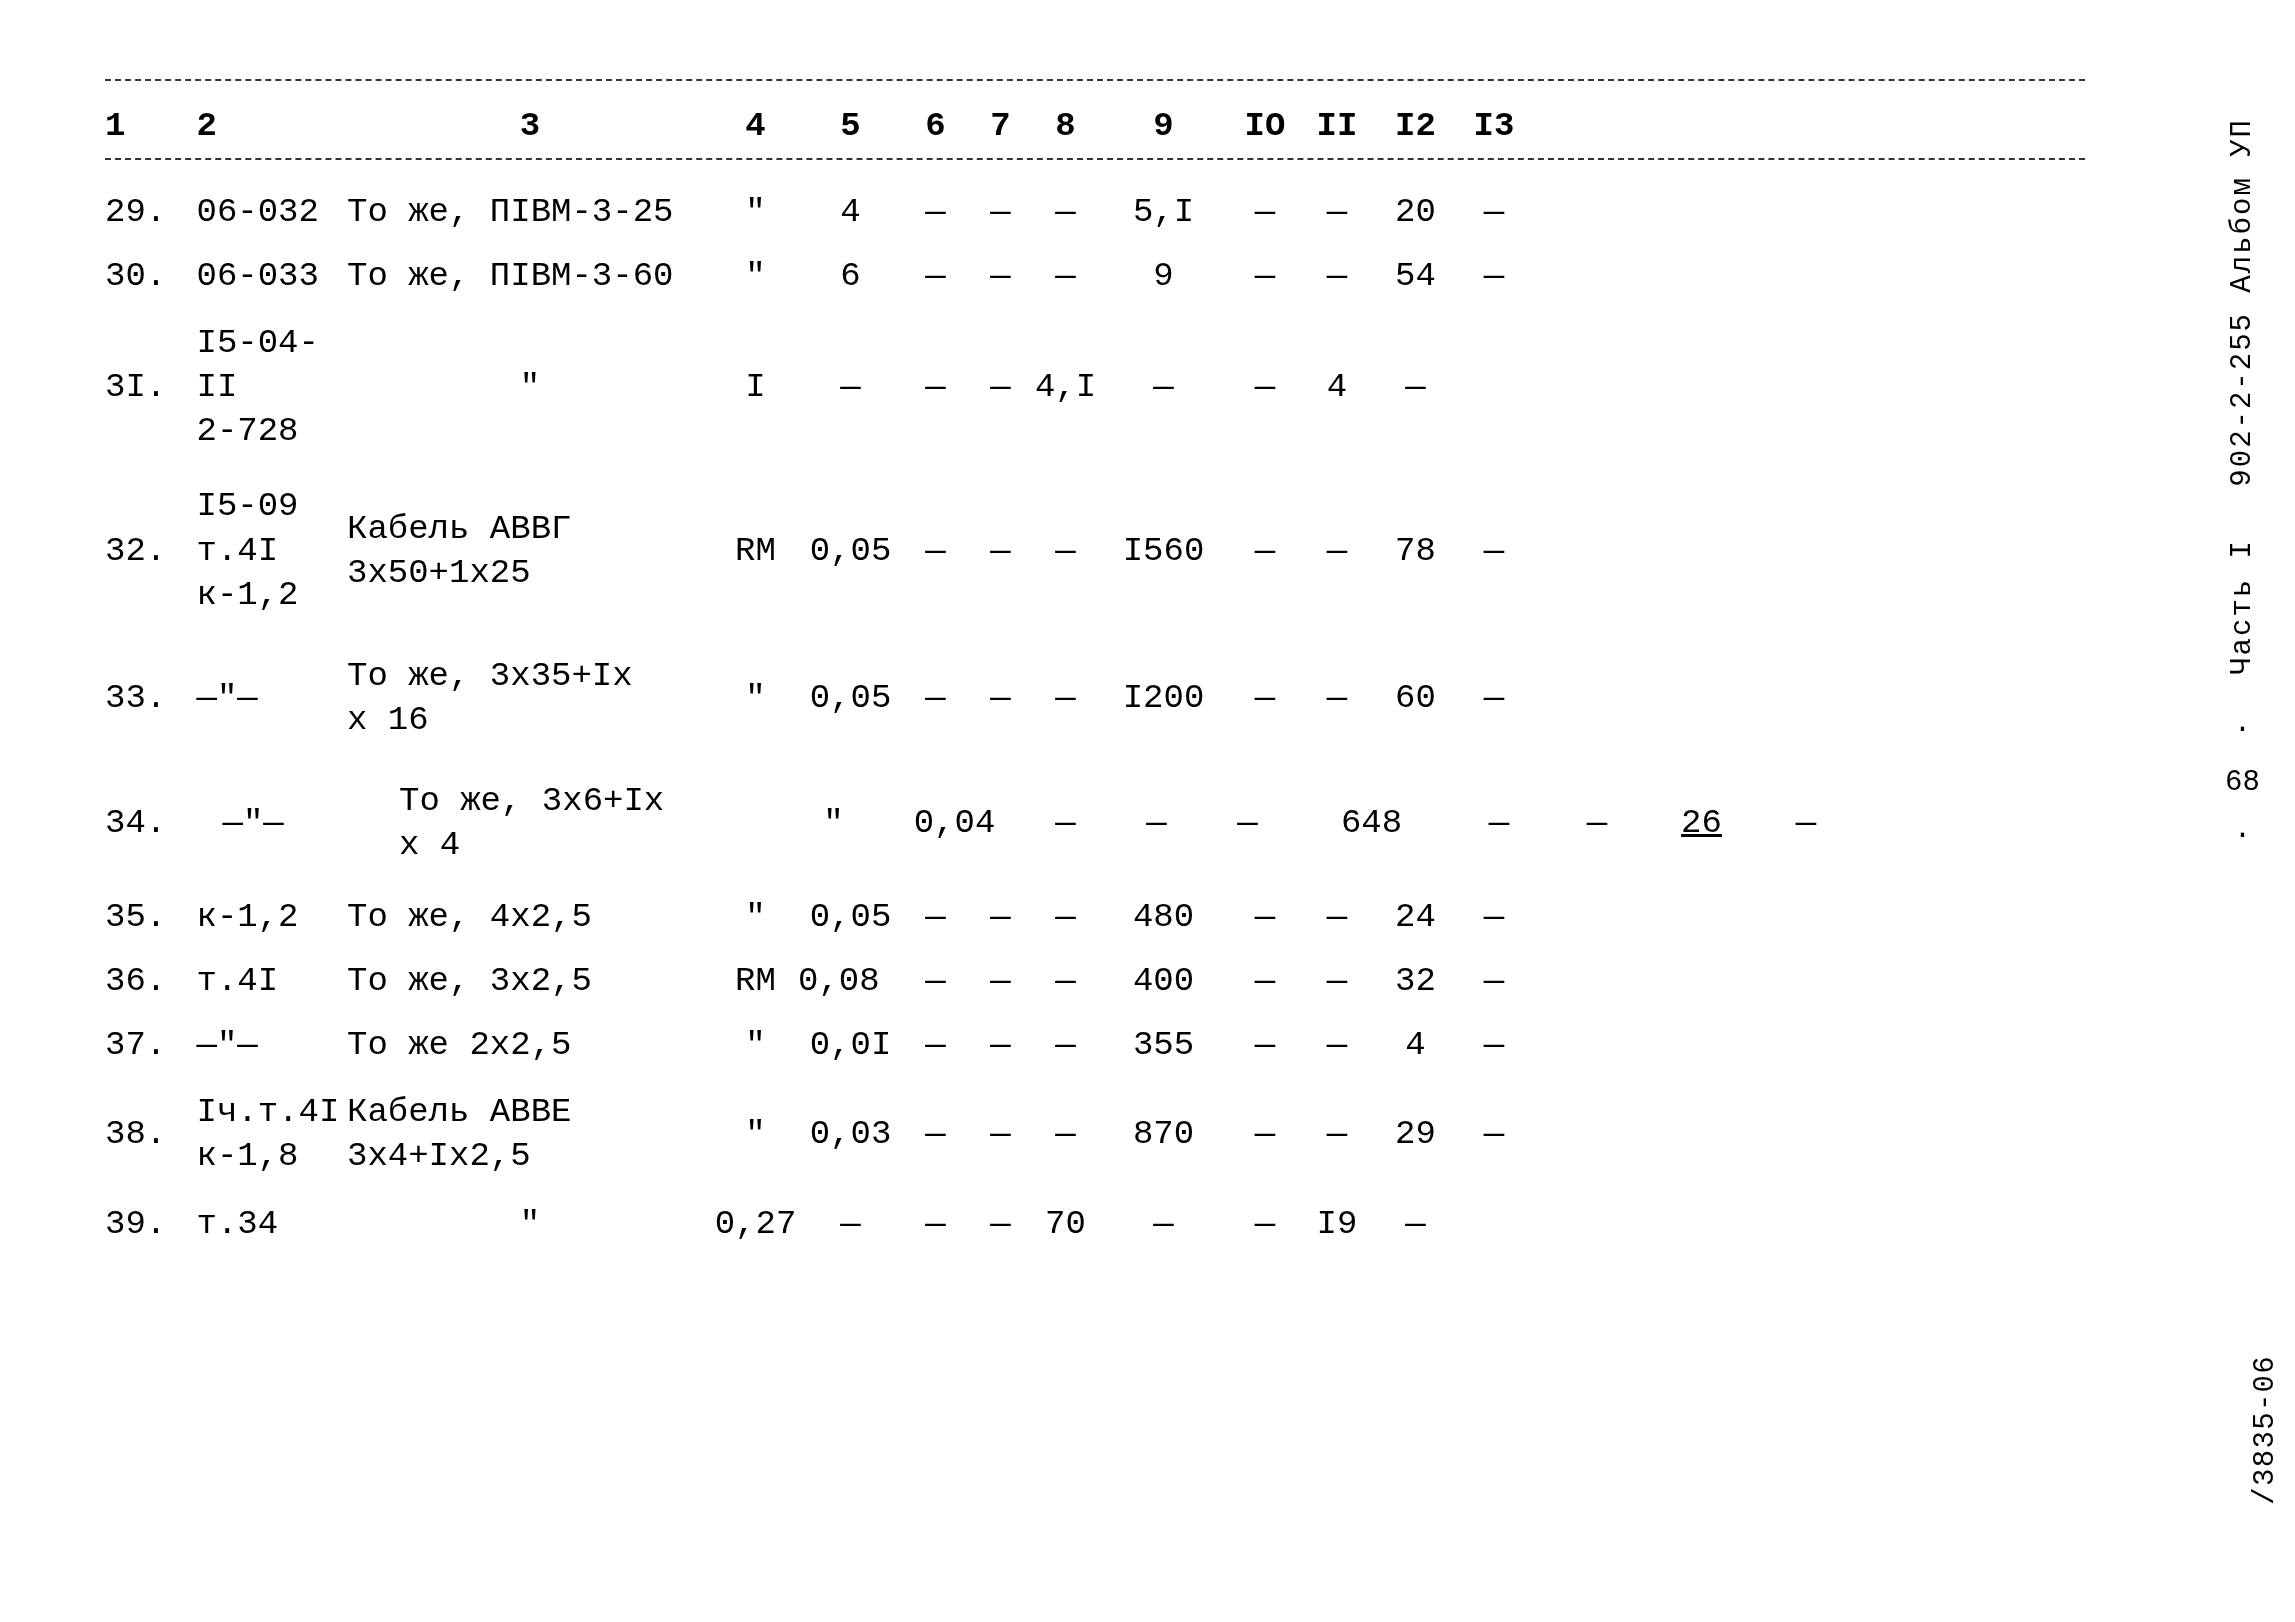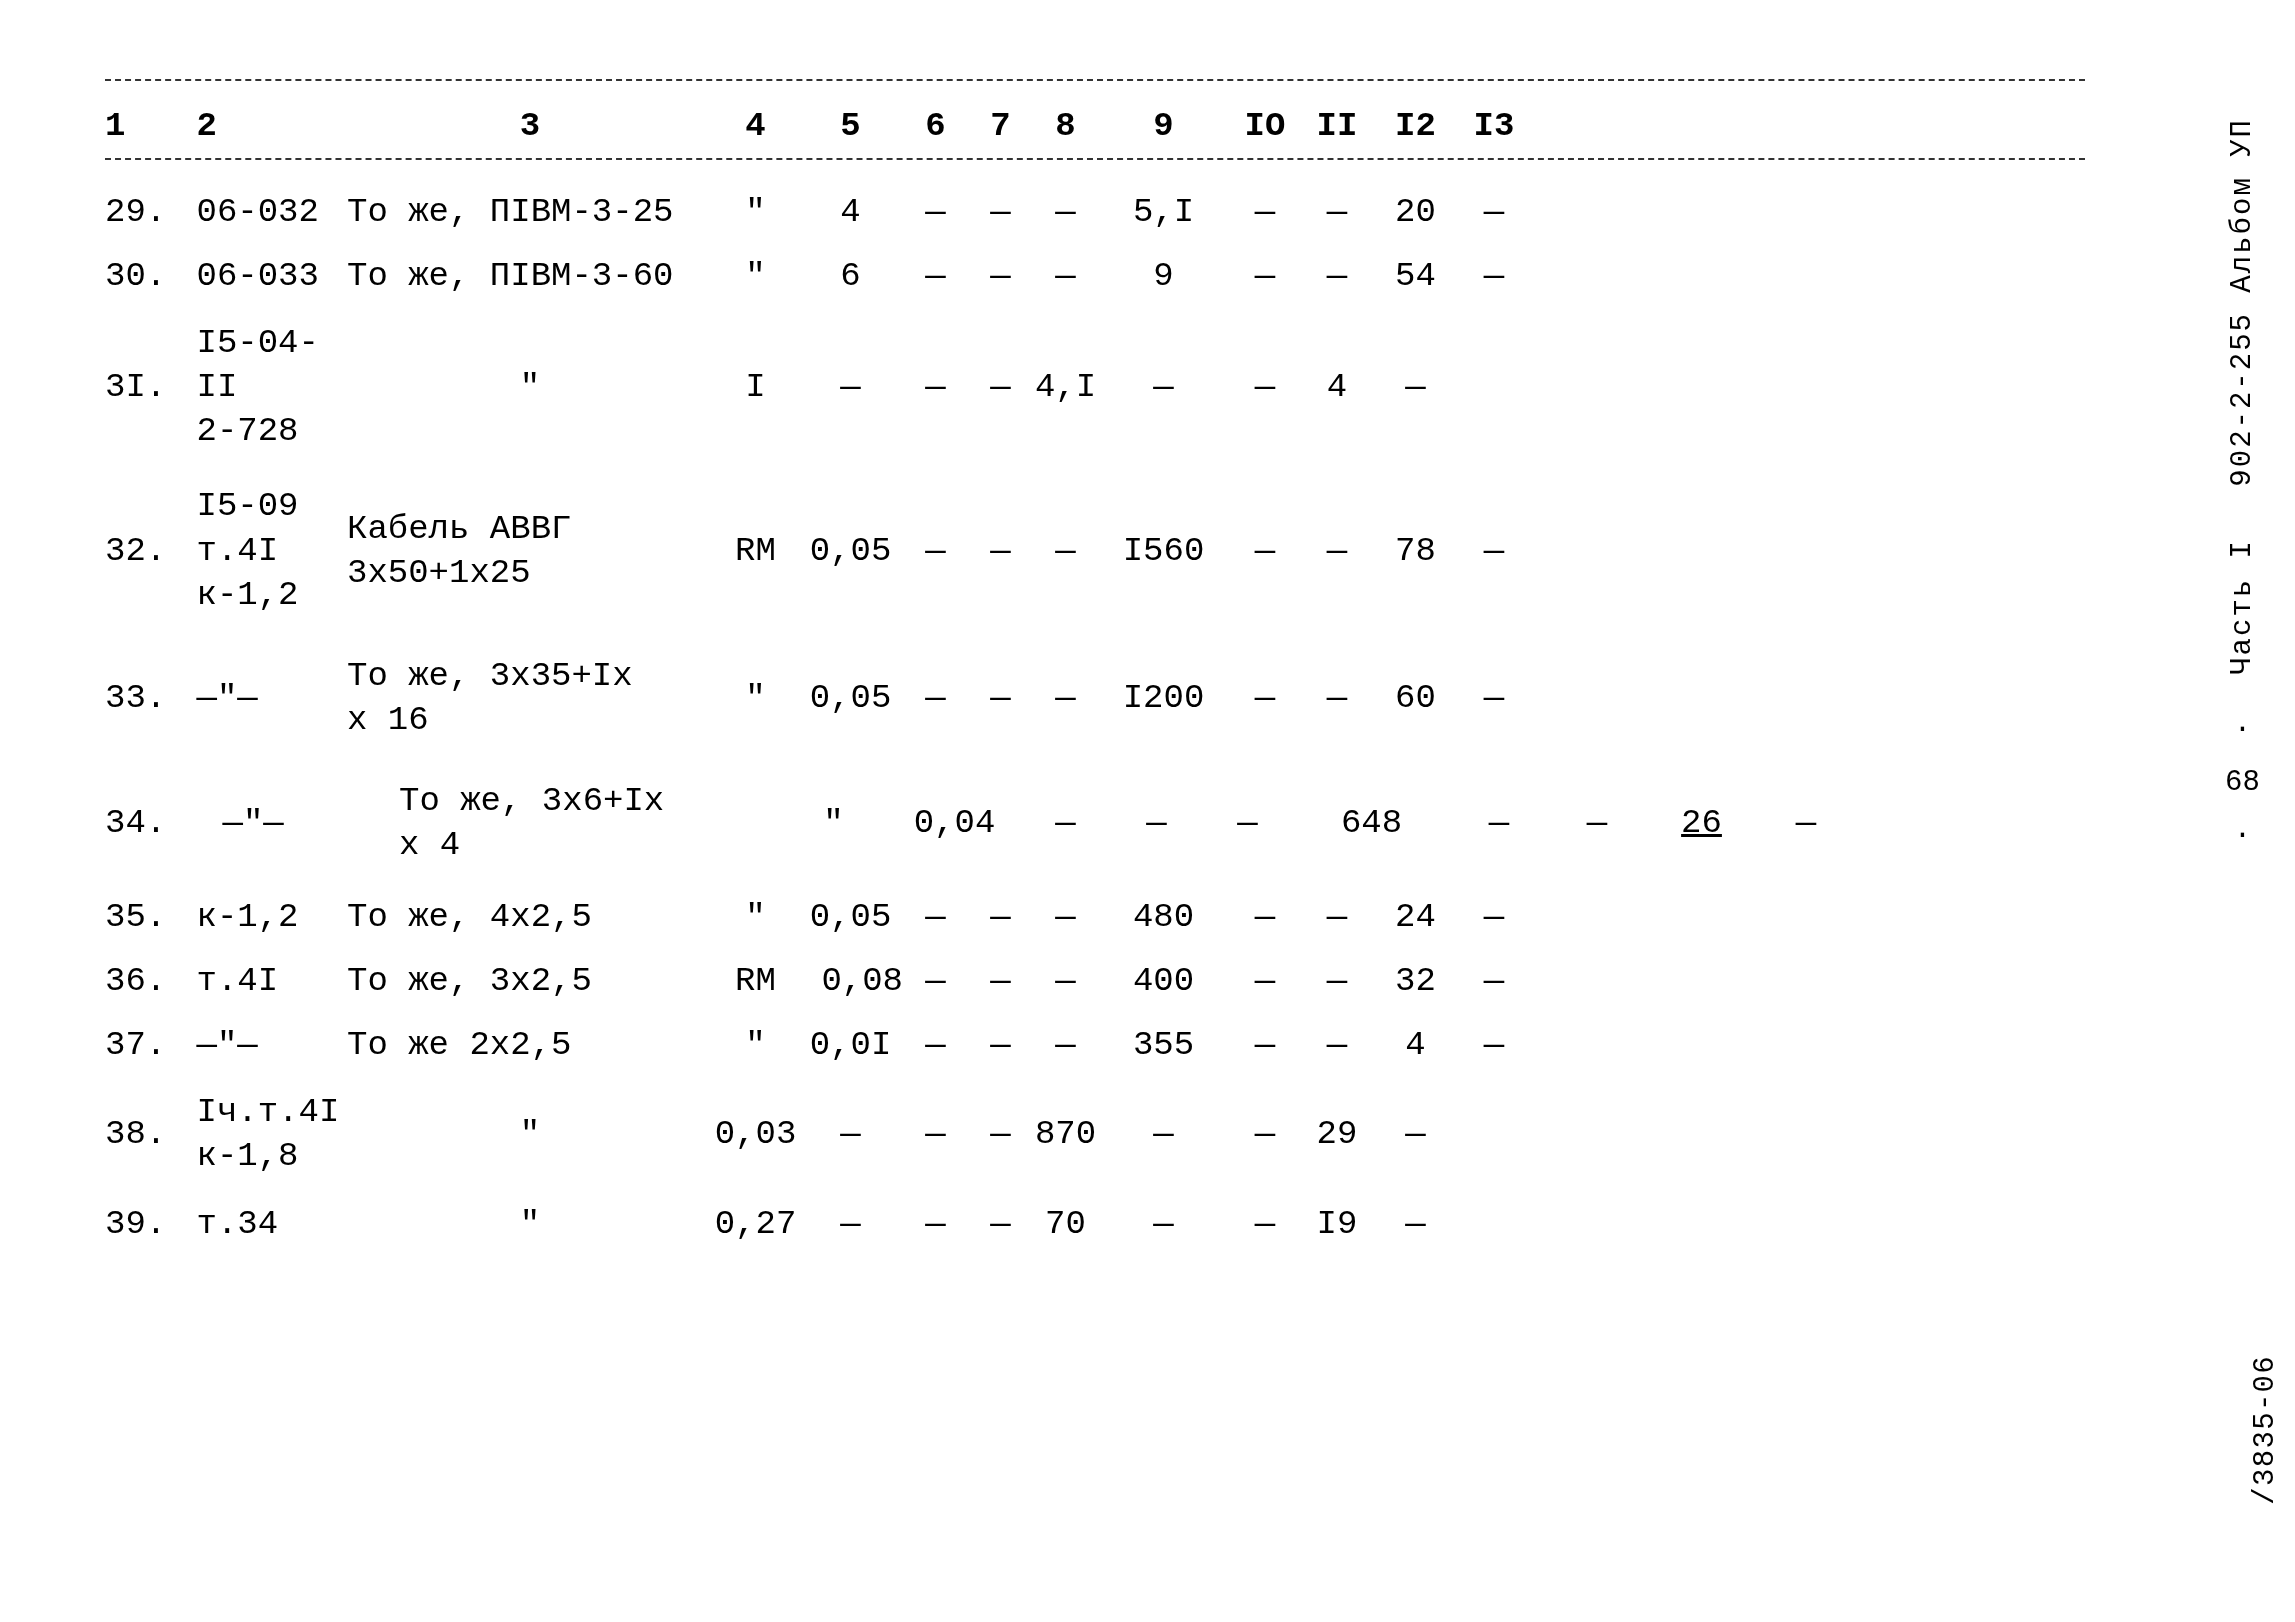--- a/index.html
+++ b/index.html
@@ -177,21 +177,21 @@
         <div style="text-align:center;">—</div>
         <div style="text-align:center;">24</div>
         <div style="text-align:center;">—</div>
       </div>
 
       <div style="display:grid; grid-template-columns: 85px 157px 366px 85px 105px 65px 65px 65px 131px 72px 72px 85px 72px; padding: 13px 0; align-items:center;">
         <div>36.</div>
         <div style="padding-left:6.5px;">т.4I</div>
         <div>То же, 3х2,5</div>
         <div style="text-align:center;">RМ</div>
-        <div style="text-align:right;">0,08</div>
+        <div style="text-align:left;">0,08</div>
         <div style="text-align:center;">—</div>
         <div style="text-align:center;">—</div>
         <div style="text-align:center;">—</div>
         <div style="text-align:center;">400</div>
         <div style="text-align:center;">—</div>
         <div style="text-align:center;">—</div>
         <div style="text-align:center;">32</div>
         <div style="text-align:center;">—</div>
       </div>
 
@@ -208,20 +208,22 @@
         <div style="text-align:center;">—</div>
         <div style="text-align:center;">—</div>
         <div style="text-align:center;">4</div>
         <div style="text-align:center;">—</div>
       </div>
 
       <div style="display:grid; grid-template-columns: 85px 157px 366px 85px 105px 65px 65px 65px 131px 72px 72px 85px 72px; padding: 13px 0; align-items:center;">
         <div>38.</div>
         <div style="padding-left:6.5px; white-space:pre-line; line-height:1.3;">Iч.т.4I
 к-1,8</div>
+        <div style="white-space:pre-line; line-height:1.3;">Кабель АВВE
+3х4+Iх2,5</div>
         <div style="text-align:center;">"</div>
         <div style="text-align:center;">0,03</div>
         <div style="text-align:center;">—</div>
         <div style="text-align:center;">—</div>
         <div style="text-align:center;">—</div>
         <div style="text-align:center;">870</div>
         <div style="text-align:center;">—</div>
         <div style="text-align:center;">—</div>
         <div style="text-align:center;">29</div>
         <div style="text-align:center;">—</div>

